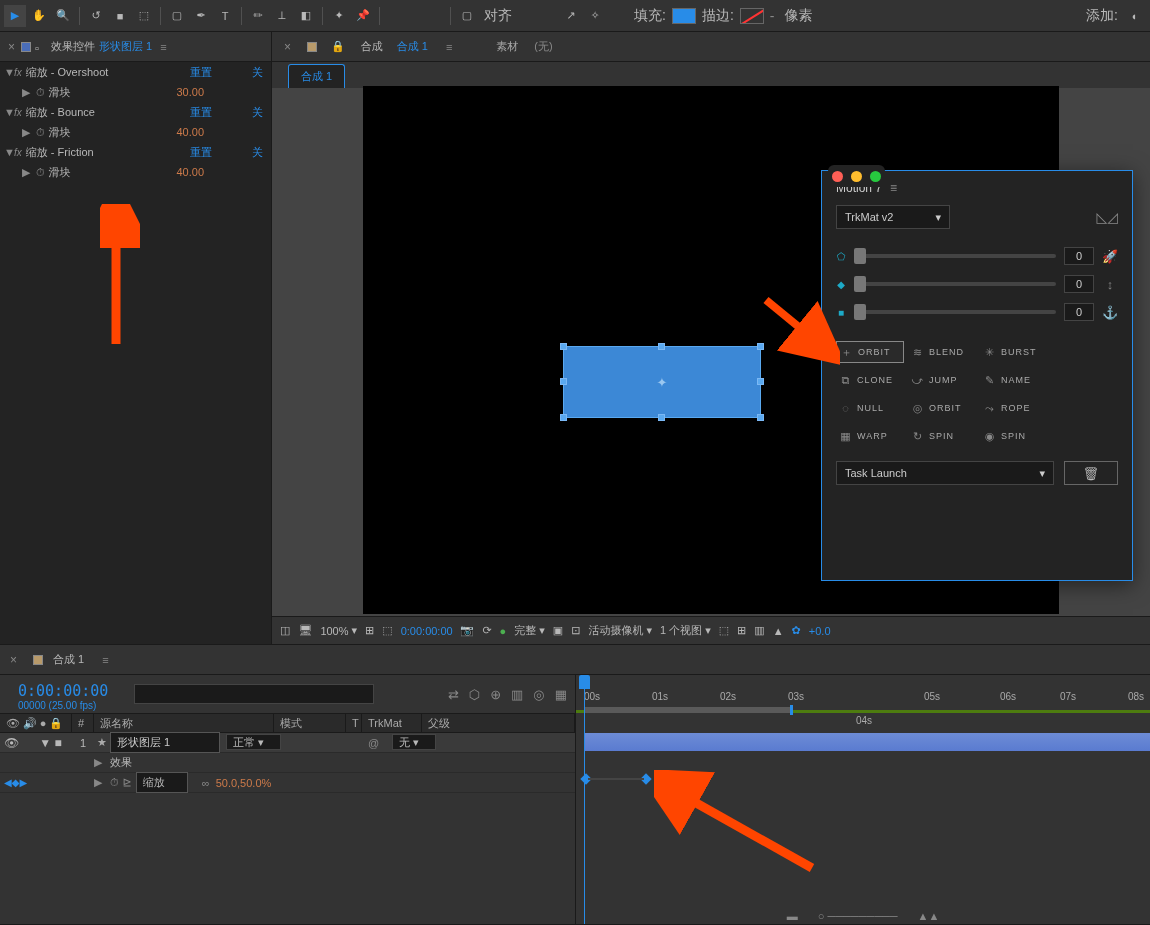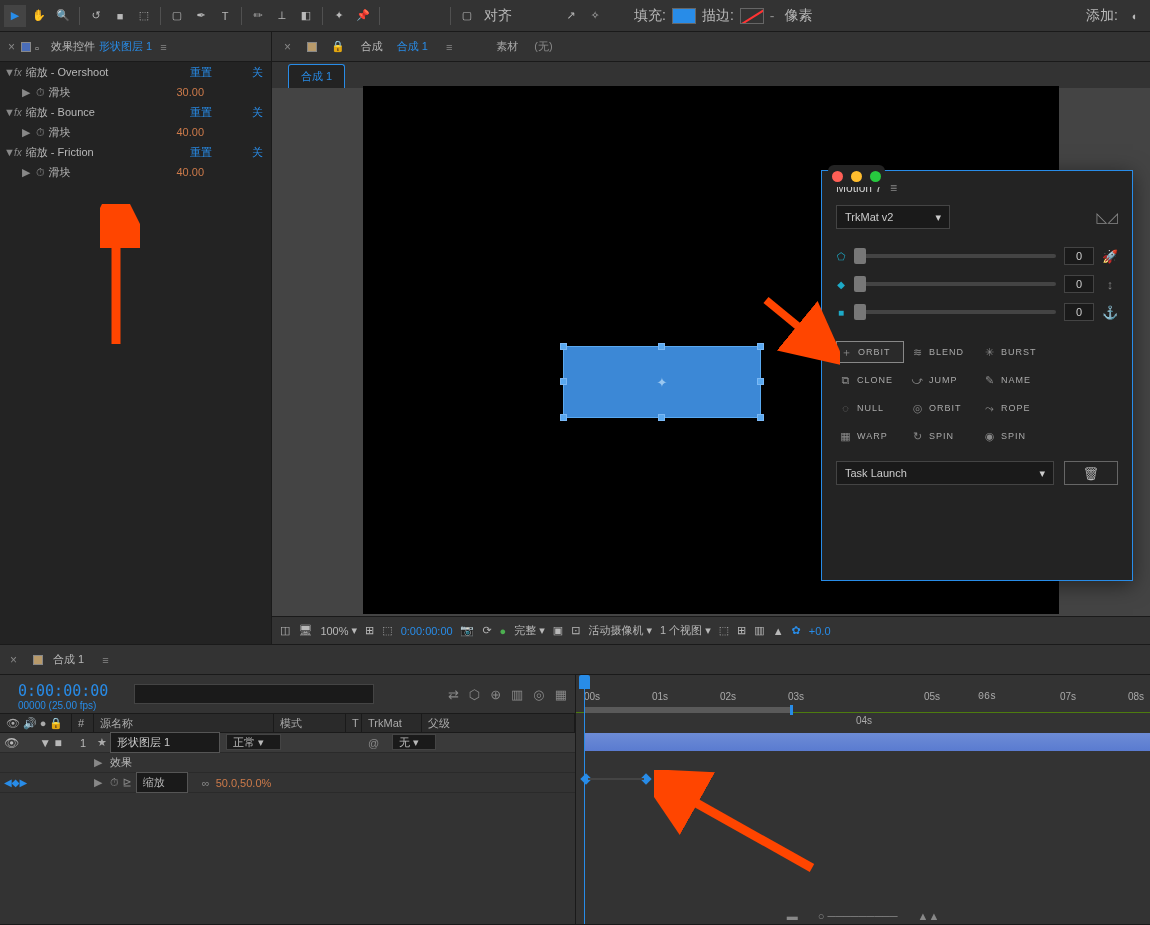--- a/index.html
+++ b/index.html
@@ -99,21 +99,21 @@
 .tl-icons-right { display:flex; gap:10px; margin-left:auto; color:#888; font-size:13px; }
 .tl-cols { height:20px; background:#2a2a2a; border-top:1px solid #1a1a1a; border-bottom:1px solid #1a1a1a; display:flex; align-items:center; font-size:11px; color:#aaa; }
 .tl-col { padding:0 6px; border-right:1px solid #1a1a1a; height:100%; display:flex; align-items:center; }
 .tl-row { height:20px; display:flex; align-items:center; font-size:11px; border-bottom:1px solid #2a2a2a; }
 .tl-row.layer { background:#3a3a3a; }
 .tl-row-label { color:#b8b8b8; }
 .tl-layer-name { background:#1a1a1a; padding:2px 6px; color:#ccc; border:1px solid #555; flex:1; max-width:110px; }
 .mode-select { background:#1a1a1a; border:1px solid #444; padding:1px 16px 1px 6px; font-size:11px; }
 .tl-scale-val { color:#cc7a4a; }
 
-.tl-ruler { height:38px; background:#333333; border-bottom:1px solid #4d7c0f; position:relative; }
+.tl-ruler { height:38px; background:#333333; border-bottom:3px solid #4d7c0f; position:relative; }
 .tl-tick { position:absolute; top:16px; font-size:10px; color:#aaa; }
 .tl-cti { position:absolute; left:8px; top:0; bottom:0; width:1px; background:#288ce8; z-index:10; }
 .tl-cti::before { content:""; position:absolute; top:0; left:-5px; width:11px; height:14px; background:#288ce8; border-radius:2px 2px 0 0; }
 .tl-workarea { position:absolute; top:32px; left:8px; width:207px; height:6px; background:#5a5a5a; }
 .tl-workarea-end { position:absolute; right:-2px; top:-2px; width:3px; height:10px; background:#288ce8; }
 .tl-layer-bar { position:absolute; left:8px; right:0; height:18px; background:linear-gradient(180deg,#6d8cd6 0%,#5a7bd0 100%); top:58px; }
 .tl-kf-track { position:absolute; top:78px; left:0; right:0; height:18px; }
 .tl-kf { position:absolute; width:8px; height:8px; background:#288ce8; transform:rotate(45deg); top:22px; }
 .tl-kf-line { position:absolute; top:25px; height:2px; background:#444; }
 .tl-scroll { position:absolute; left:0; right:0; bottom:0; height:16px; display:flex; align-items:center; justify-content:center; gap:20px; color:#888; font-size:11px; }
@@ -439,21 +439,21 @@
       <div class="tl-ruler" id="tl-ruler">
         <div class="tl-workarea">
             <div class="tl-workarea-end"></div>
           </div>
       <span class="tl-tick" style="left: 8px;">00s</span>
           <span class="tl-tick" style="left: 76px;">01s</span>
           <span class="tl-tick" style="left: 144px;">02s</span>
           <span class="tl-tick" style="left: 212px;">03s</span>
           <span class="tl-tick" style="left: 280px; margin-top: 24px;">04s</span>
           <span class="tl-tick" style="left: 348px;">05s</span>
-          <span class="tl-tick" style="left: 402px; font-family: Liberation Mono, monospace;">06s</span>
+          <span class="tl-tick" style="left: 424px;">06s</span>
           <span class="tl-tick" style="left: 484px;">07s</span>
           <span class="tl-tick" style="left: 552px;">08s</span>
         </div>
       <div class="tl-cti"></div>
       <div class="tl-layer-bar"></div>
       <div class="tl-kf-track">
         <div class="tl-kf" style="left:6px"></div>
         <div class="tl-kf" style="left:66px"></div>
         <div class="tl-kf-line" style="left:12px;width:56px"></div>
       </div>

